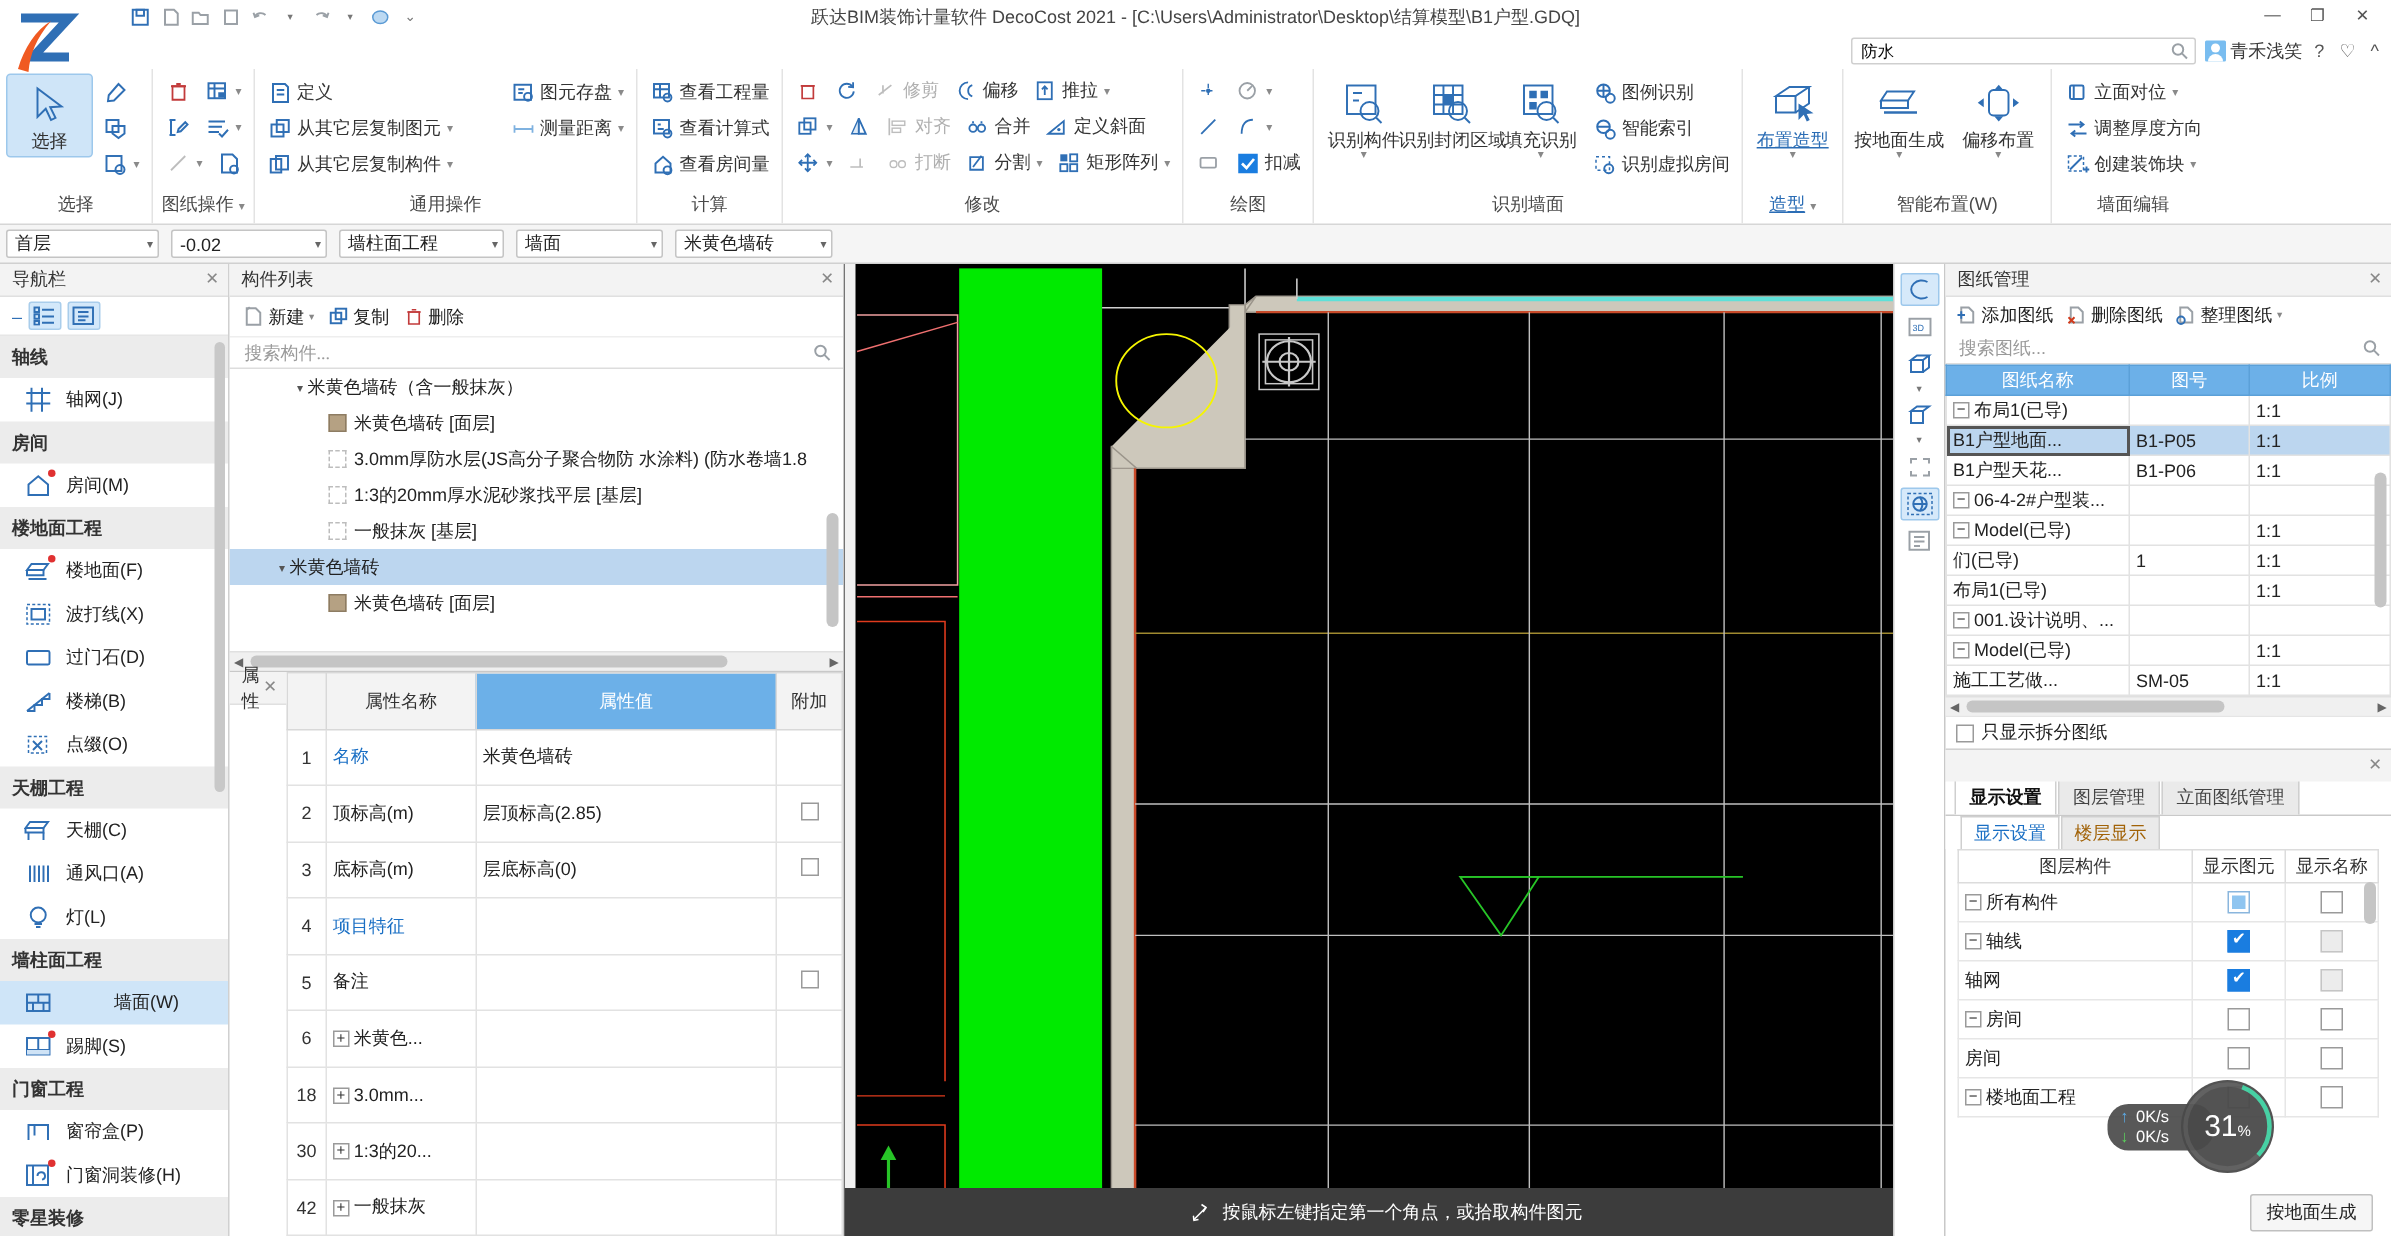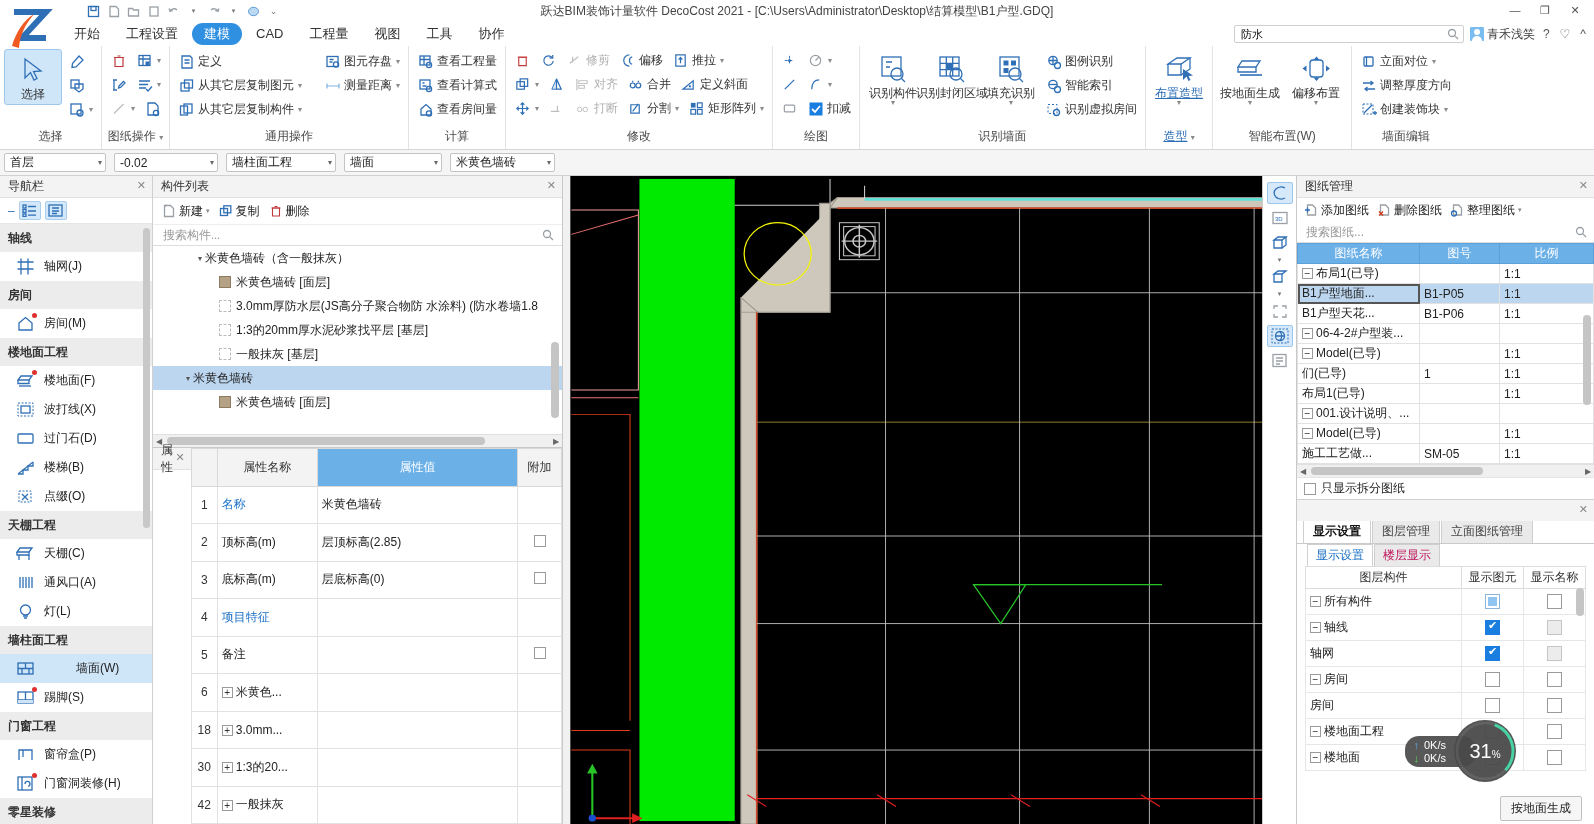--- a/index.html
+++ b/index.html
@@ -138,21 +138,21 @@
   .dtable tr.sel td:first-child { outline:2px solid #555; outline-offset:-2px; }
   .tnode { display:inline-block; width:11px; height:11px; border:1px solid #9a9a9a; text-align:center; line-height:9px; font-size:10px; background:#fff; margin-right:3px; vertical-align:middle; }
   .dm-chk { height:22px; display:flex; align-items:center; gap:5px; padding:0 7px; font-size:12px; color:#222; border-top:1px solid #e5e5e5; }
 
   .ds-head { height:22px; background:#f3f3f3; border-top:1px solid #d0d0d0; position:relative; }
   .ds-head .x { position:absolute; right:6px; top:3px; color:#888; font-size:11px; }
   .tabstrip { display:flex; align-items:flex-end; height:23px; padding-left:6px; gap:1px; border-bottom:1px solid #c9c9c9; background:#fff; }
   .tstab { padding:3px 9px; font-size:12px; background:#eaeaea; border:1px solid #cfcfcf; border-bottom:0; color:#444; }
   .tstab.active { background:#fff; color:#111; font-weight:bold; }
   .tabstrip2 { display:flex; align-items:flex-end; height:22px; padding-left:10px; gap:1px; background:#fff; }
-  .tstab2 { padding:2px 8px; font-size:12px; background:#eaeaea; border:1px solid #cfcfcf; border-bottom:0; color:#be185d; }
+  .tstab2 { padding:2px 8px; font-size:12px; background:#eaeaea; border:1px solid #cfcfcf; border-bottom:0; color:#a16207; }
   .tstab2.active { background:#fff; color:#1a6fc4; }
   .lyr { flex:1; overflow:hidden; padding:0 8px; position:relative; }
   .ltable { width:100%; border-collapse:collapse; table-layout:fixed; font-size:12px; }
   .ltable th { border:1px solid #dcdcdc; height:22px; font-weight:normal; color:#333; background:#fff; }
   .ltable td { border:1px solid #e6e6e6; height:26px; padding:0 4px; color:#222; white-space:nowrap; }
   .ltable td.c { text-align:center; }
   .cb { width:15px; height:15px; border:1px solid #9a9a9a; background:#fff; display:inline-block; vertical-align:middle; }
   .cb.on { background:#1a7de0; border-color:#1a7de0; position:relative; }
   .cb.on::after { content:"✔"; color:#fff; font-size:11px; position:absolute; left:2px; top:-2px; }
   .cb.part { background:#fff; border-color:#8ab6dd; position:relative; }
@@ -229,30 +229,20 @@
       <div class="winbtn">❐</div>
       <div class="winbtn">✕</div>
     </div>
   </div>
 
   <div class="tabrow">
     <svg class="logo" viewBox="0 0 46 42">
       <path d="M6 4 H38 L14 30 H38" stroke="#2f6fb5" stroke-width="6" fill="none" stroke-linejoin="miter"></path>
       <path d="M4 38 C8 24 16 12 26 6 C16 18 12 28 11 40 Z" fill="#f05a22"></path>
     </svg>
-    <div class="tabs">
-      <div class="tab">开始</div>
-      <div class="tab">工程设置</div>
-      <div class="tab active">建模</div>
-      <div class="tab">CAD</div>
-      <div class="tab">工程量</div>
-      <div class="tab">视图</div>
-      <div class="tab">工具</div>
-      <div class="tab">协作</div>
-    </div>
     <div class="topright">
       <div class="searchbox">
         <input class="s-in" value="防水" style="">
         <span>
           <svg width="12" height="12" viewBox="0 0 12 12">
               <circle cx="5" cy="5" r="3.5" class="sgray"></circle>
               <path d="M7.6 7.6 L11 11" class="sgray"></path>
             </svg>
         </span>
       </div>
@@ -365,21 +355,21 @@
                   <circle cx="11" cy="12" r="2.6" class="sblue"></circle>
                 </svg>
               </span>
             </div>
         </div>
       </div>
       <div class="rgroup-title"><span>图纸操作</span> <span class="caret">▾</span></div>
     </div>
 
     <div class="rgroup">
-      <div class="rgroup-body" style="gap:14px;text-align:right;">
+      <div class="rgroup-body" style="gap:30px;text-align:right;">
         <div class="colsmall">
           <div class="smbtn">
               <span class="ic">
                 <svg width="16" height="16" viewBox="0 0 16 16">
                   <path d="M3 2h8l2 2v10H3z" class="sblue"></path>
                   <path d="M5.5 6h5M5.5 9h5" class="sblue"></path>
                 </svg>
               </span>
               <span>定义</span>
             </div>
@@ -1302,20 +1292,30 @@
         <div class="cadtool">
             <span>
               <svg width="18" height="16" viewBox="0 0 18 16">
                 <rect x="2" y="1.5" width="13" height="12" class="sgray"></rect>
                 <path d="M5 5h7M5 8h7M5 11h4" class="sgray"></path>
               </svg>
             </span>
           </div>
       </div>
 
+      <div class="statusbar">
+        <span style="margin-right:6px">
+          <svg width="14" height="14" viewBox="0 0 14 14">
+              <path d="M1 12 L9 4" stroke="#fff" stroke-width="1.1" fill="none"></path>
+              <path d="M6 2 L9 4 L7 7" stroke="#fff" stroke-width="1.1" fill="none"></path>
+              <path d="M0.5 9.5 L1 12.5 L4 12" stroke="#fff" stroke-width="1.1" fill="none"></path>
+            </svg>
+        </span>
+        <span>按鼠标左键指定第一个角点，或拾取构件图元</span>
+      </div>
     </div>
 
     <div class="rightpanel">
       <div class="panel-head">
         <span>图纸管理</span>
         <span class="x">✕</span>
       </div>
       <div class="dm-tools">
         <div class="dm-btn">
           <span>
@@ -1480,25 +1480,20 @@
           <tr>
             <td class="ind3">房间</td>
             <td class="c"><span class="cb"></span></td>
             <td class="c"><span class="cb"></span></td>
           </tr>
           <tr>
             <td class="ind1"><span class="tnode">−</span><span>楼地面工程</span></td>
             <td class="c"><span class="cb"></span></td>
             <td class="c"><span class="cb"></span></td>
           </tr>
-          <tr>
-            <td class="ind2"><span class="tnode">−</span><span>楼地面</span></td>
-            <td class="c"><span class="cb"></span></td>
-            <td class="c"><span class="cb"></span></td>
-          </tr>
         </tbody>
           </table>
         <div class="vscroll" style="top:22px;height:28px;right:10px;"></div>
       </div>
       <div class="restore-wrap">
         <div class="restore-btn">按地面生成</div>
       </div>
     </div>
   </div>
 

